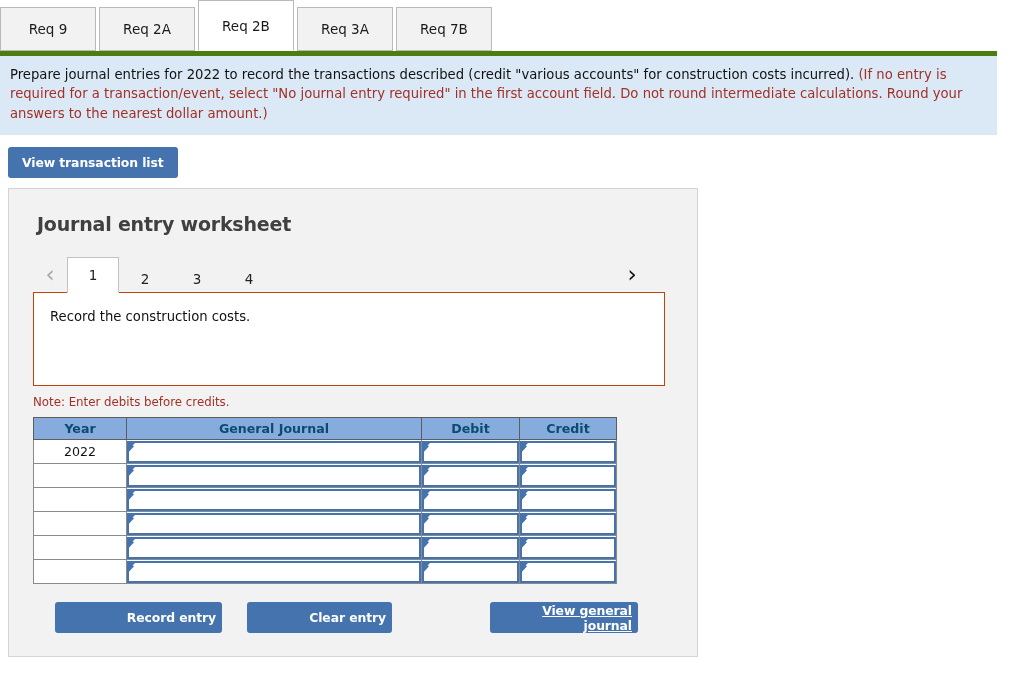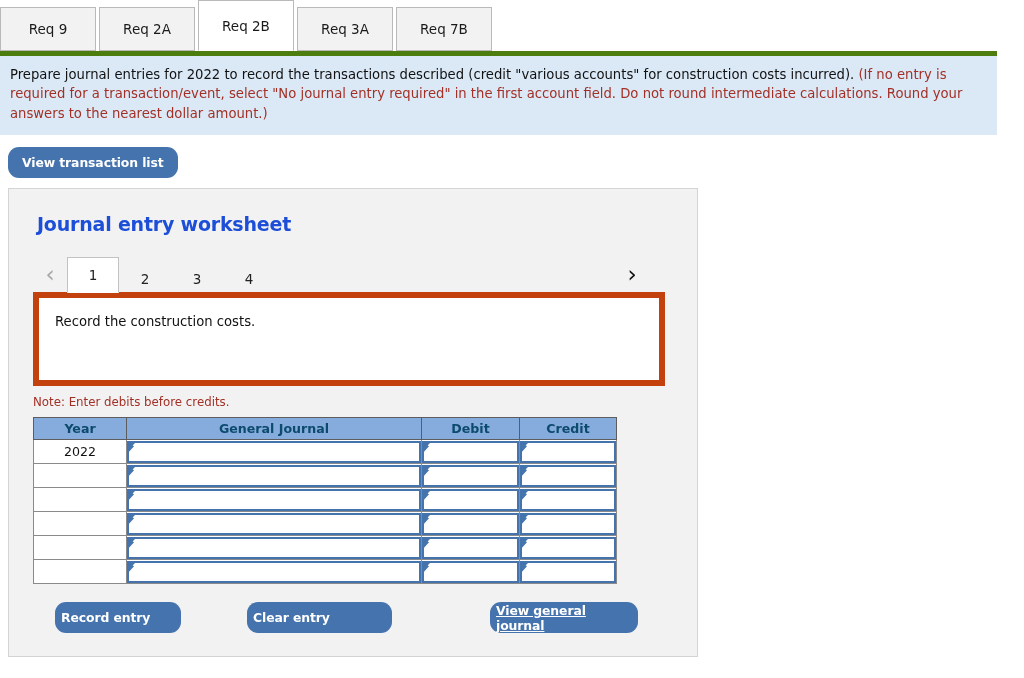--- a/index.html
+++ b/index.html
@@ -61,44 +61,44 @@
     color: #111111;
     border-top: 5px solid #4d7c0f;
   }
   .red { color: #a33026; }
 
   
   .btn {
     background: #4473ad;
     color: #ffffff;
     border: none;
-    border-radius: 11px;
+    border-radius: 3px;
     font-family: "DejaVu Sans", "Liberation Sans", sans-serif;
     font-weight: bold;
     font-size: 12.4px;
     cursor: pointer;
-    text-align: left;
+    text-align: right;
     letter-spacing: -0.1px;
   }
   .transaction-bar { padding: 12px 0 10px 8px; }
   #view-transaction-list { height: 31px; padding: 0 14px; }
 
   
   .worksheet {
     margin-left: 8px;
     width: 690px;
     background: #f2f2f2;
     border: 1px solid #d4d4d4;
     padding: 16px 18px 22px 18px;
   }
   .worksheet-title {
     font-size: 19px;
     font-weight: bold;
     margin: 8px 0 22px 10px;
-    color: #1d4ed8;
+    color: #404040;
     letter-spacing: -0.2px;
   }
 
   
   .pager {
     display: flex;
     align-items: flex-end;
     height: 36px;
     margin-left: 6px;
     position: relative;
@@ -138,21 +138,21 @@
     border: 1px solid #c2c2c2;
     border-bottom: 1px solid #ffffff;
     height: 36px;
     position: relative;
     z-index: 2;
   }
 
   
   .desc-box {
     background: #ffffff;
-    border: 6px solid #c2410c;
+    border: 1px solid #c2410c;
     height: 94px;
     margin: -1px 0 0 6px;
     width: 632px;
     padding: 16px 14px 0 16px;
     font-size: 13.2px;
     color: #111;
     position: relative;
     z-index: 1;
   }
 
@@ -220,21 +220,21 @@
     clip-path: polygon(0 0, 100% 40%, 0 100%);
   }
 
   
   .footer-btns {
     margin: 18px 0 0 6px;
     position: relative;
     height: 32px;
   }
   .footer-btns .btn { position: absolute; height: 31px; top: 0; }
-  #record-entry-button { left: 22px; width: 126px; }
+  #record-entry-button { left: 22px; width: 167px; }
   #clear-entry-button  { left: 214px; width: 145px; }
   #view-general-journal-button { left: 457px; width: 148px; text-decoration: underline; }
 </style>
 </head>
 <body>
 
 <div class="tabstrip" id="req-tabstrip">
     <div class="req-tab">Req 9</div>
     <div class="req-tab">Req 2A</div>
     <div class="req-tab active">Req 2B</div>

